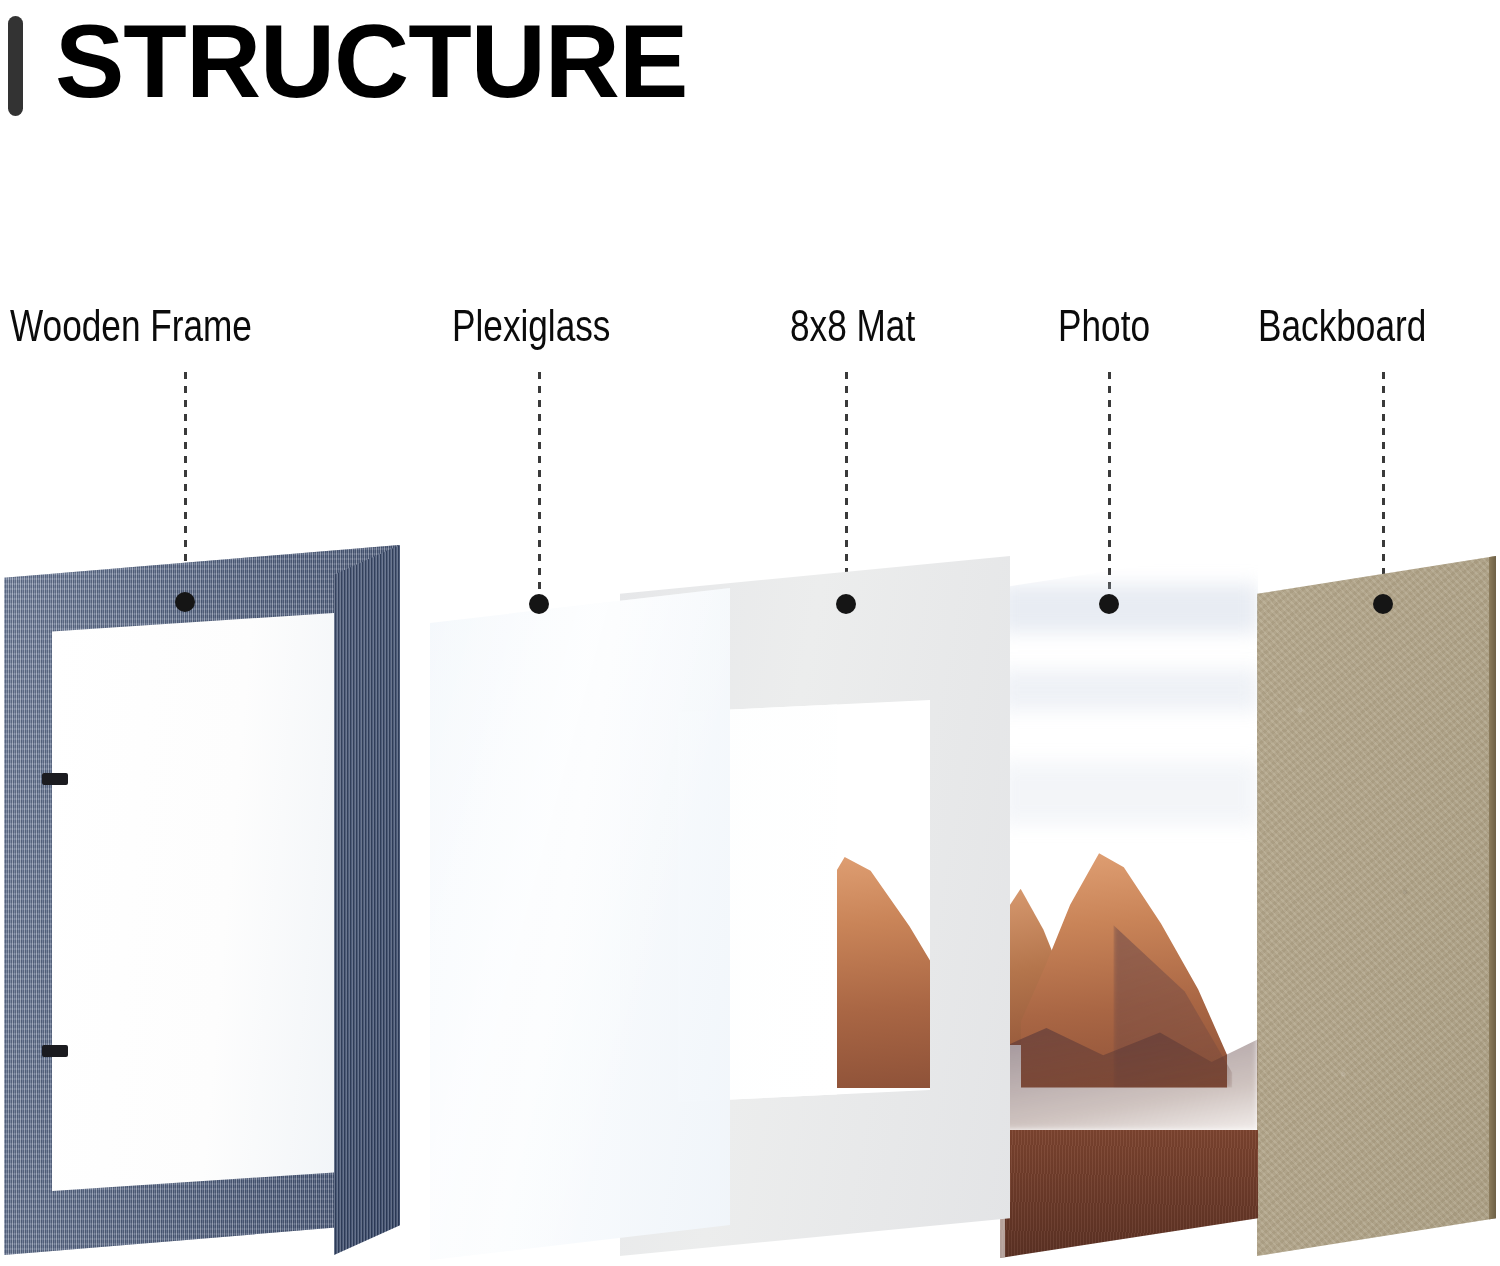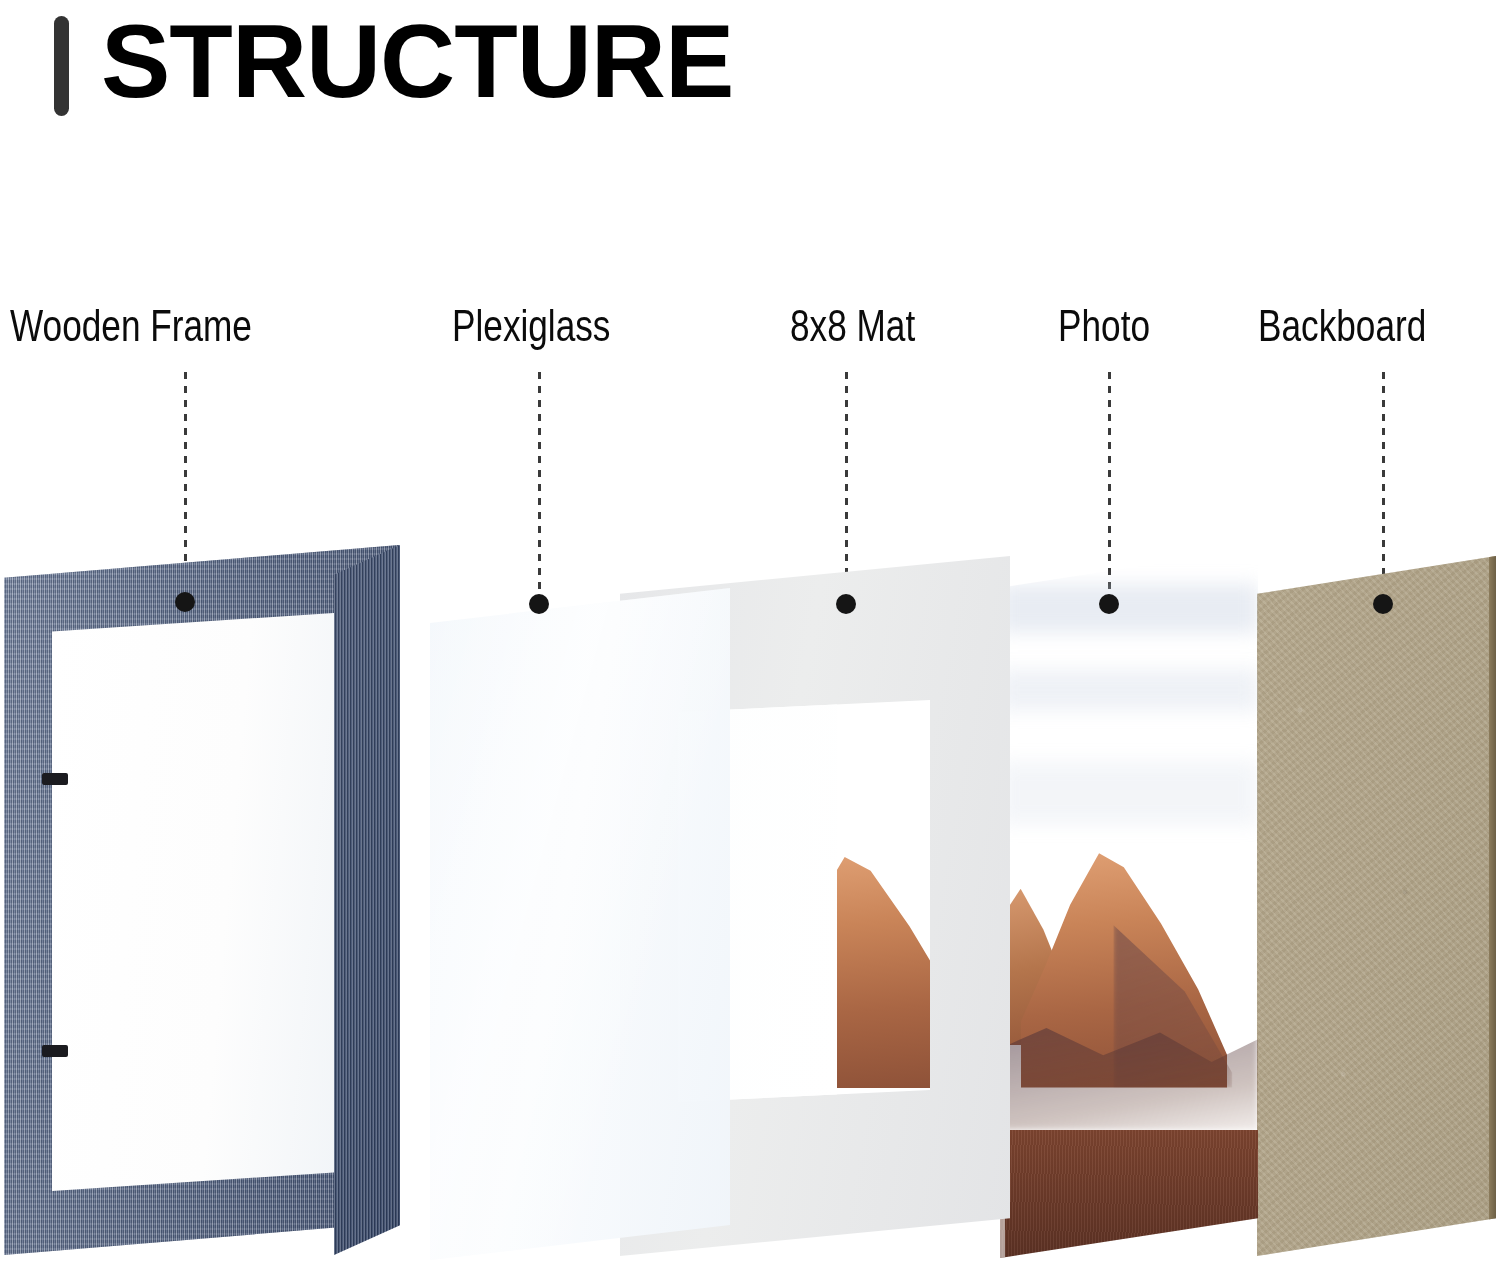--- a/index.html
+++ b/index.html
@@ -16,21 +16,20 @@
     -webkit-font-smoothing: antialiased;
   }
 
   
   #title-block {
     position: absolute;
     left: 0;
     top: 0;
     width: 1273px;
     height: 150px;
-    margin-left: 46px;
   }
   #title-accent-bar {
     position: absolute;
     left: 8px;
     top: 16px;
     width: 15px;
     height: 100px;
     background: #333333;
     border-radius: 8px;
   }

